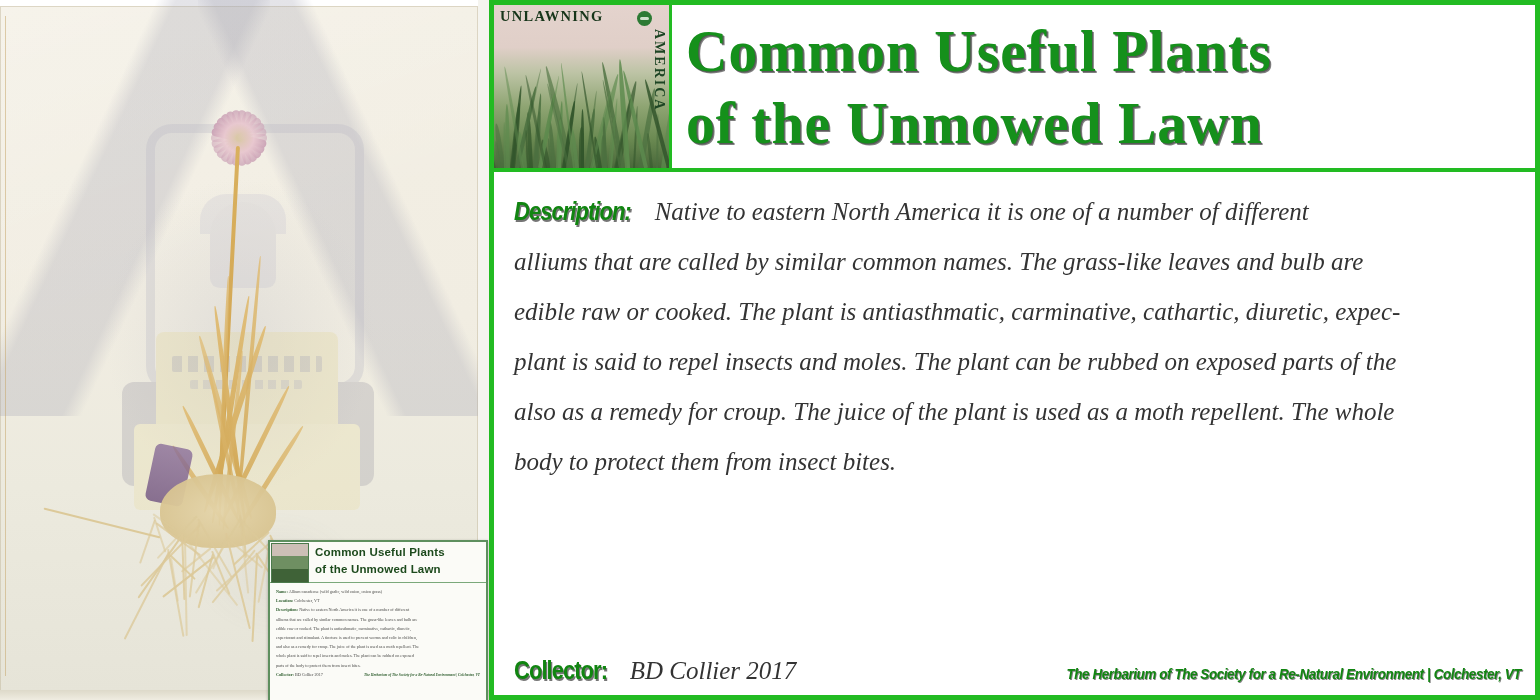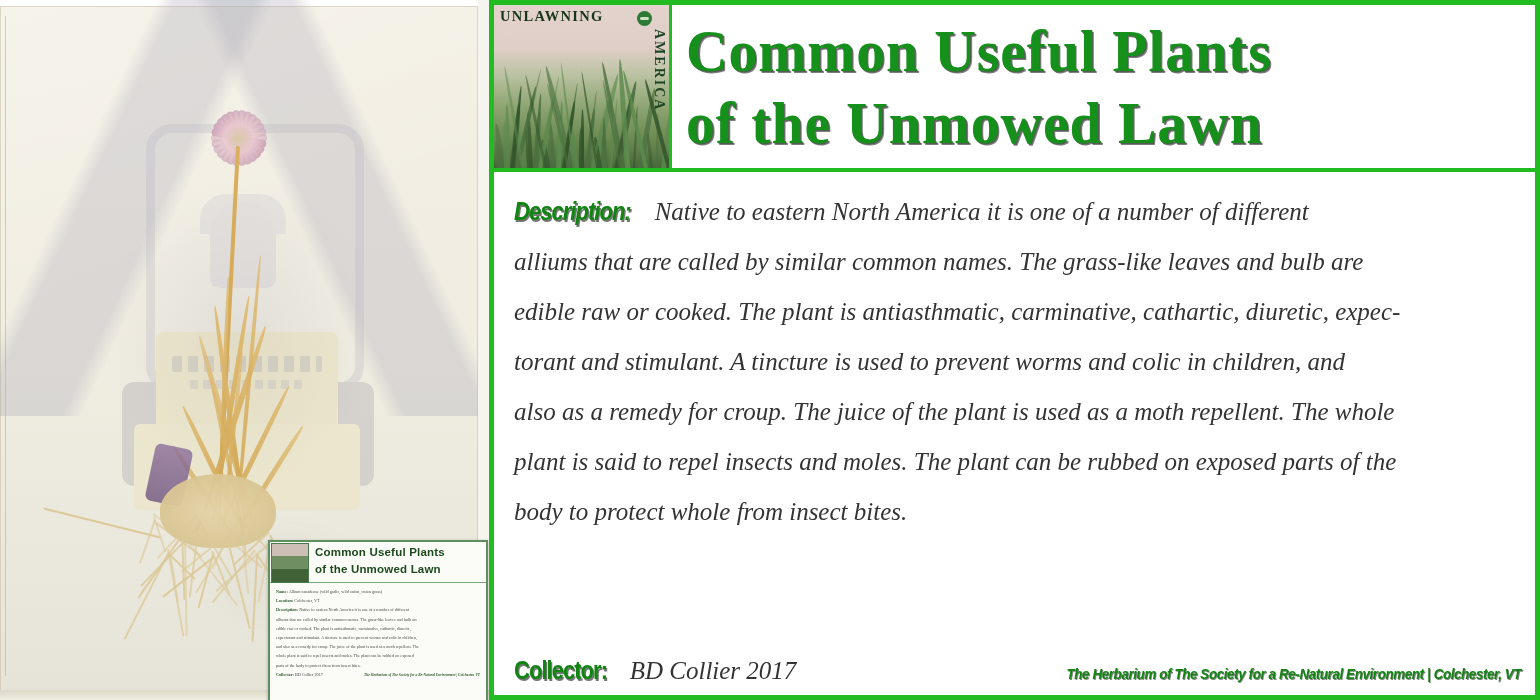--- a/index.html
+++ b/index.html
@@ -350,24 +350,23 @@
 
 
 
       <div class="desc-block">
         <div class="desc-first">
           <span class="lbl">Description:</span>
           <span class="desc-line">Native to eastern North America it is one of a number of different</span>
         </div>
         <div class="desc-line">alliums that are called by similar common names. The grass-like leaves and bulb are</div>
         <div class="desc-line">edible raw or cooked. The plant is antiasthmatic, carminative, cathartic, diuretic, expec-</div>
-        <div class="desc-line">torant and stimulant. A tincture is used to prevent worms and colic in children, and</div>
+        <div class="desc-line">plant is said to repel insects and moles. The plant can be rubbed on exposed parts of the</div>
         <div class="desc-line">also as a remedy for croup. The juice of the plant is used as a moth repellent. The whole</div>
-        <div class="desc-line">plant is said to repel insects and moles. The plant can be rubbed on exposed parts of the</div>
-        <div class="desc-line">body to protect whole from insect bites.</div>
+        <div class="desc-line">body to protect them from insect bites.</div>
       </div>
     </div>
 
     <div class="card-foot">
       <span class="lbl">Collector:</span>
       <span class="val" style="margin-left:10px">BD Collier 2017</span>
       <span class="foot-spacer"></span>
       <span class="foot-credit">The Herbarium of The Society for a Re-Natural Environment | Colchester, VT</span>
     </div>
 

